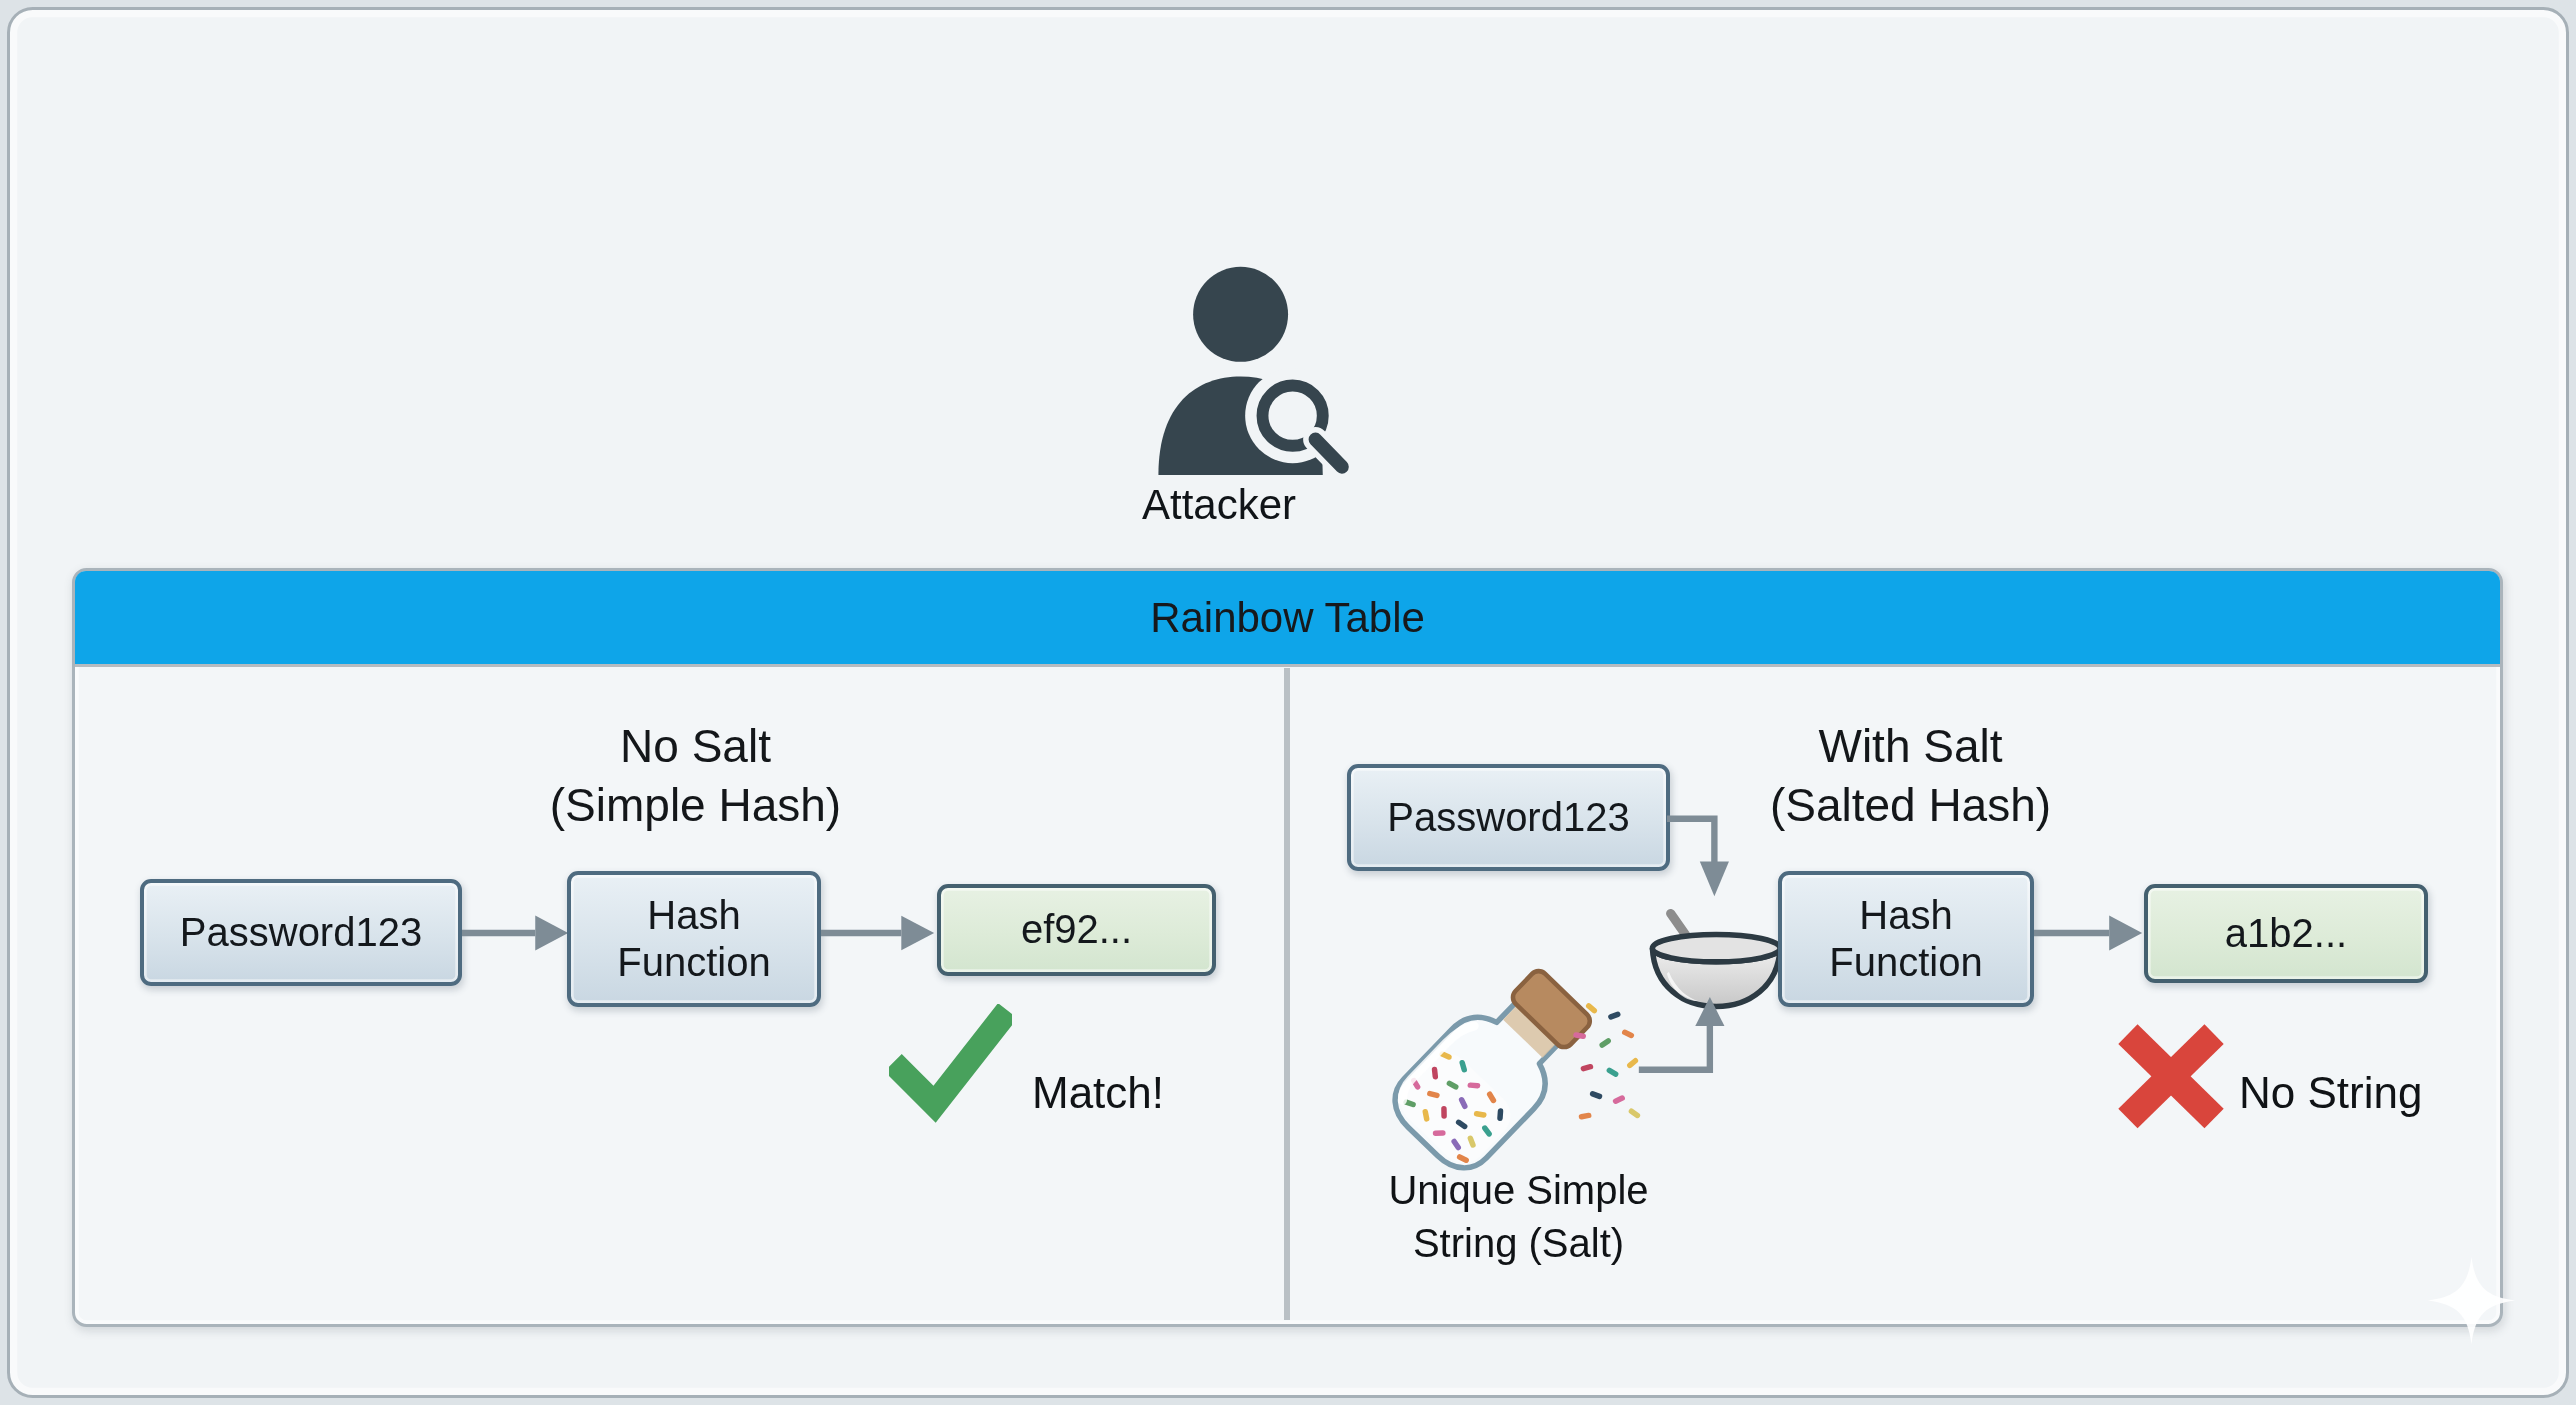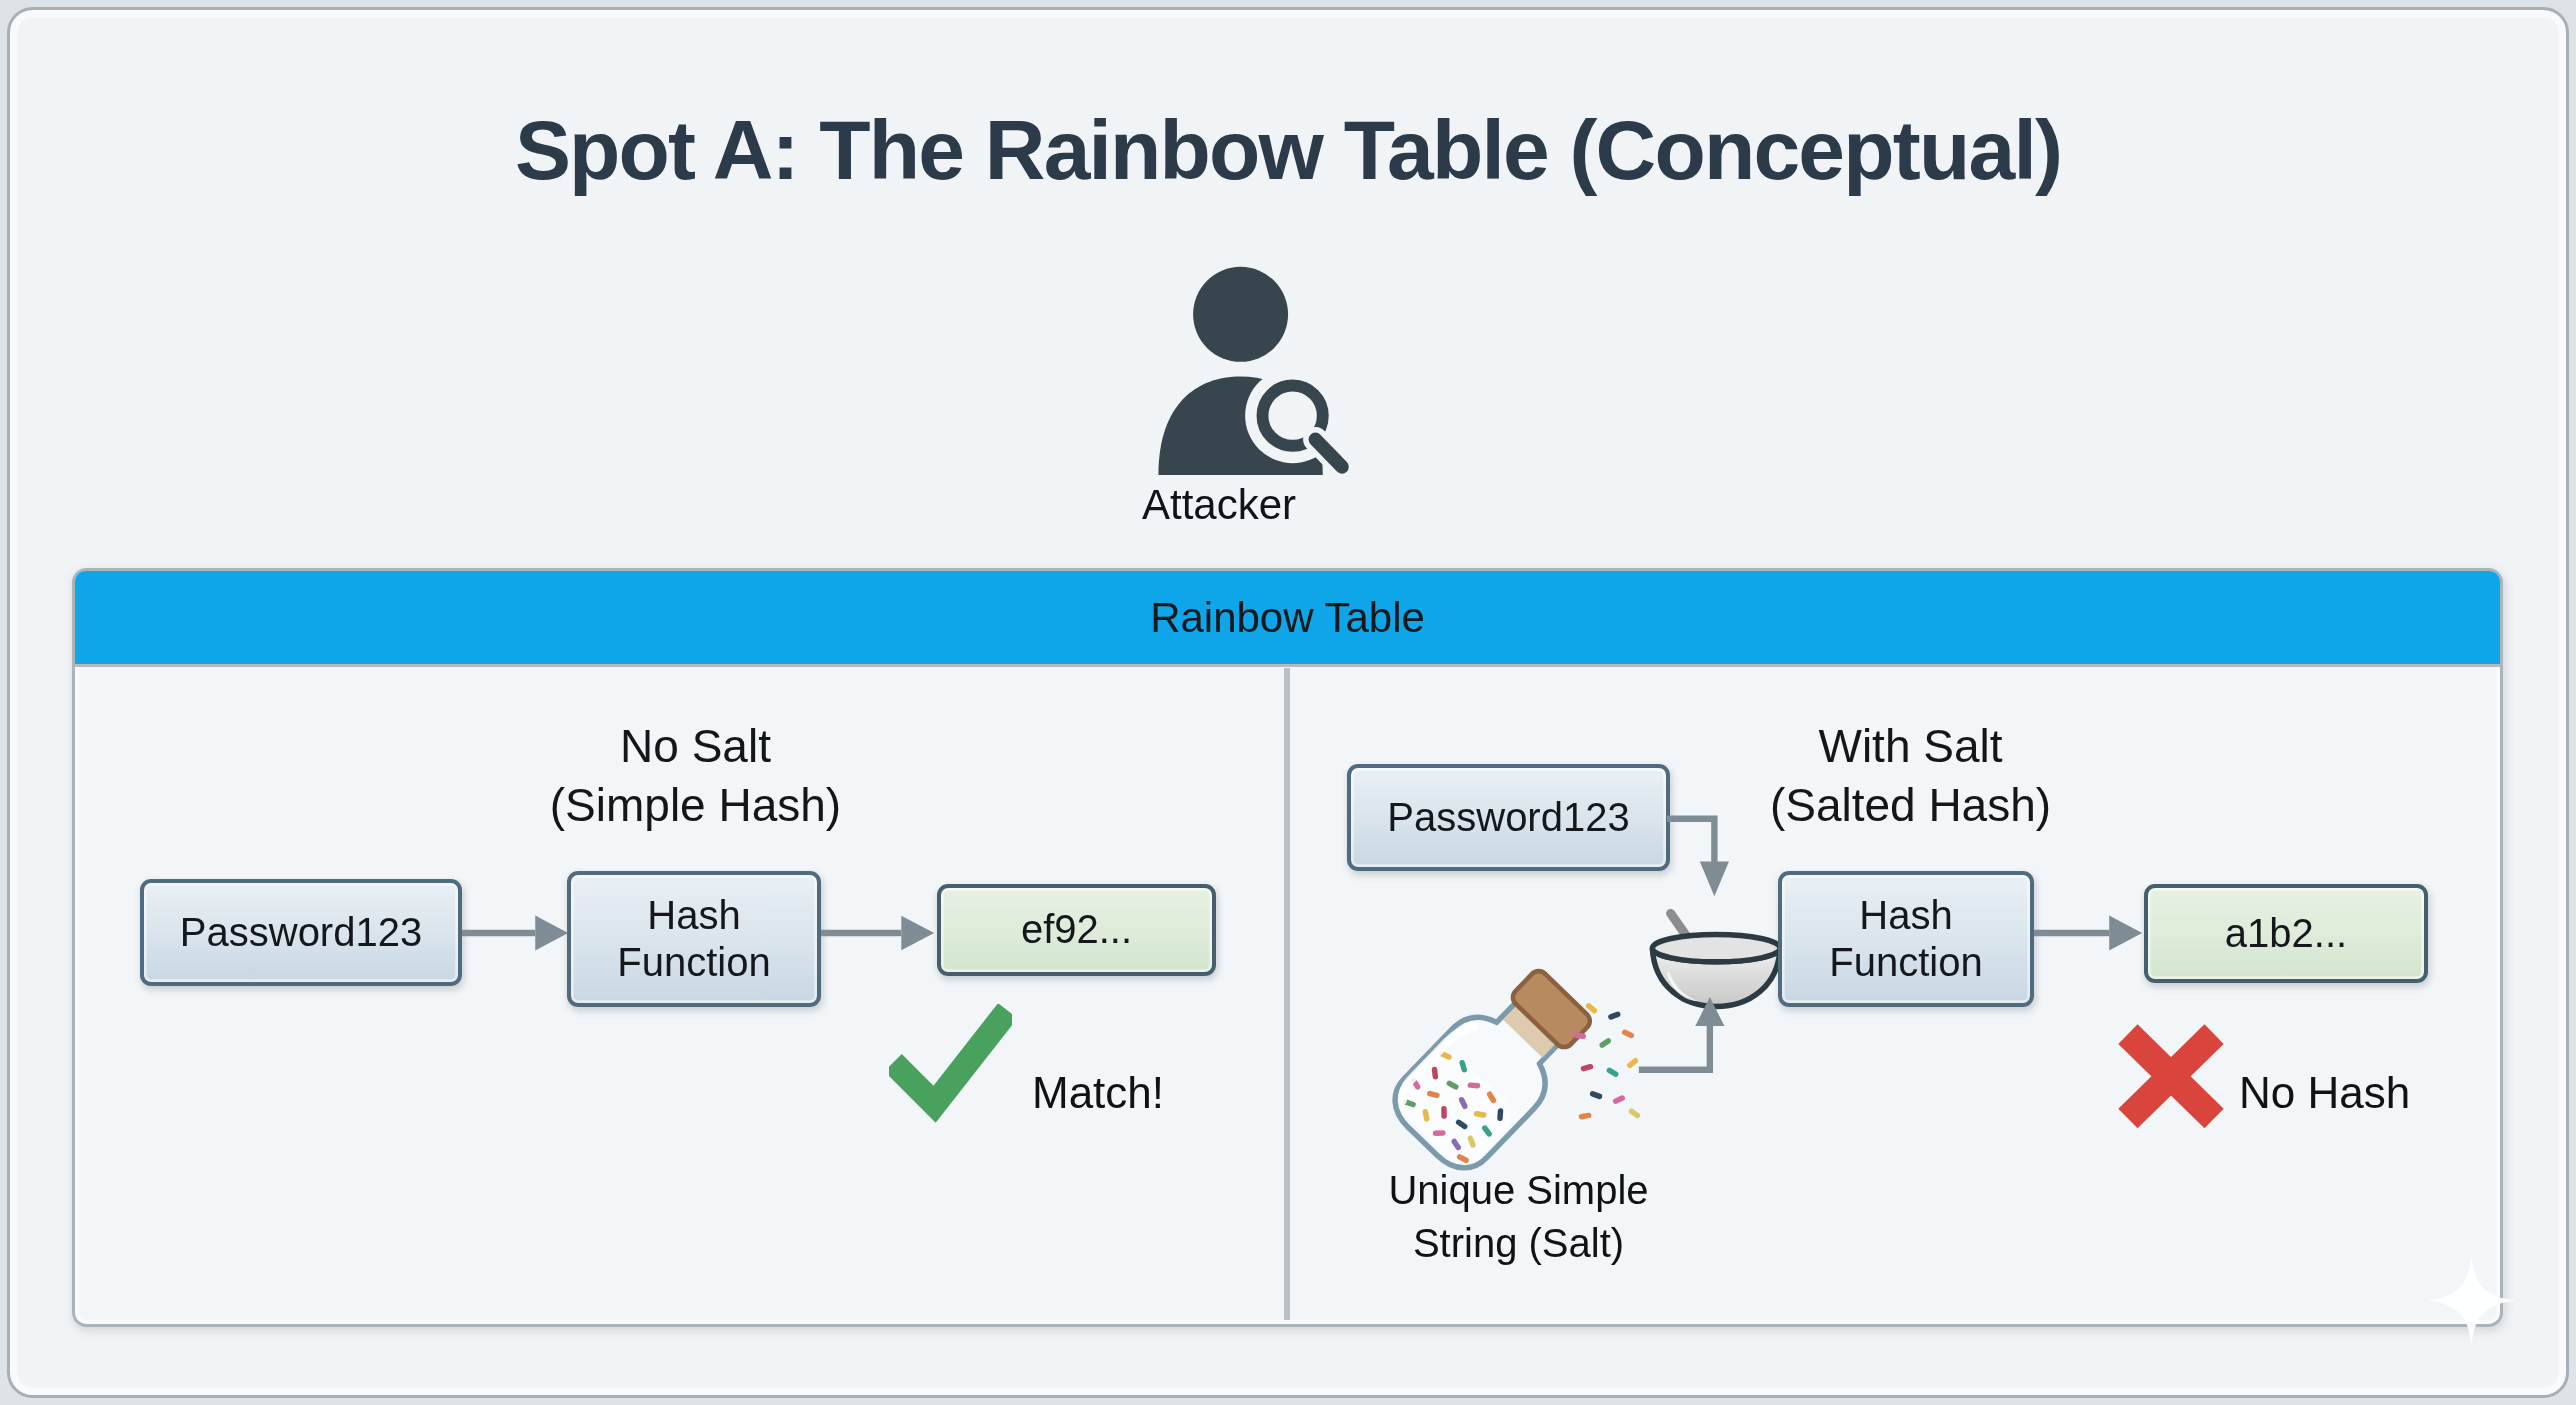--- a/index.html
+++ b/index.html
@@ -78,21 +78,20 @@
     font-size:40px;line-height:53px;color:#101316;
   }
 </style>
 </head>
 <body>
 
 <div class="stage">
 
   <div class="frame"></div>
 
-  <h1 class="title">Spot A: The Rainbow Table (Conceptual)</h1>
 
   <div class="attacker">
     <svg width="206" height="210" viewBox="0 0 225 230">
       <circle cx="100" cy="54" r="52" fill="#36454e"></circle>
       <path d="M10,230 C10,152 52,122 100,122 C148,122 190,152 190,230 Z" fill="#36454e"></path>
       <circle cx="157" cy="165" r="52" fill="#f1f4f6"></circle>
       <circle cx="157" cy="165" r="33" fill="none" stroke="#36454e" stroke-width="13"></circle>
       <line x1="182" y1="191" x2="211" y2="221" stroke="#f1f4f6" stroke-width="27" stroke-linecap="round"></line>
       <line x1="182" y1="191" x2="211" y2="221" stroke="#36454e" stroke-width="15" stroke-linecap="round"></line>
     </svg>
@@ -233,21 +232,21 @@
 
   <svg class="abs" style="left:1637px;top:993px;" width="102" height="88" viewBox="0 0 112 96">
     <path d="M2,84 H80 V34" fill="none" stroke="#7e8c96" stroke-width="7"></path>
     <polygon points="64,36 96,36 80,4" fill="#7e8c96"></polygon>
   </svg>
 
   <svg class="abs" style="left:2115px;top:1014px;" width="112" height="121" viewBox="0 0 122 132">
     <line x1="14" y1="22" x2="108" y2="114" stroke="#d9453c" stroke-width="30"></line>
     <line x1="108" y1="22" x2="14" y2="114" stroke="#d9453c" stroke-width="30"></line>
   </svg>
-  <div class="result-label nomatch">No Hash</div>
+  <div class="result-label nomatch">No String</div>
 
   <div class="salt-label">
     <div>Unique Simple</div>
     <div>String (Salt)</div>
   </div>
 
   <svg class="abs" style="left:2426px;top:1255px;" width="91" height="91" viewBox="0 0 100 100">
     <path d="M50,2 C54,34 66,46 98,50 C66,54 54,66 50,98 C46,66 34,54 2,50 C34,46 46,34 50,2 Z" fill="#ffffff" opacity="0.92"></path>
   </svg>
 

